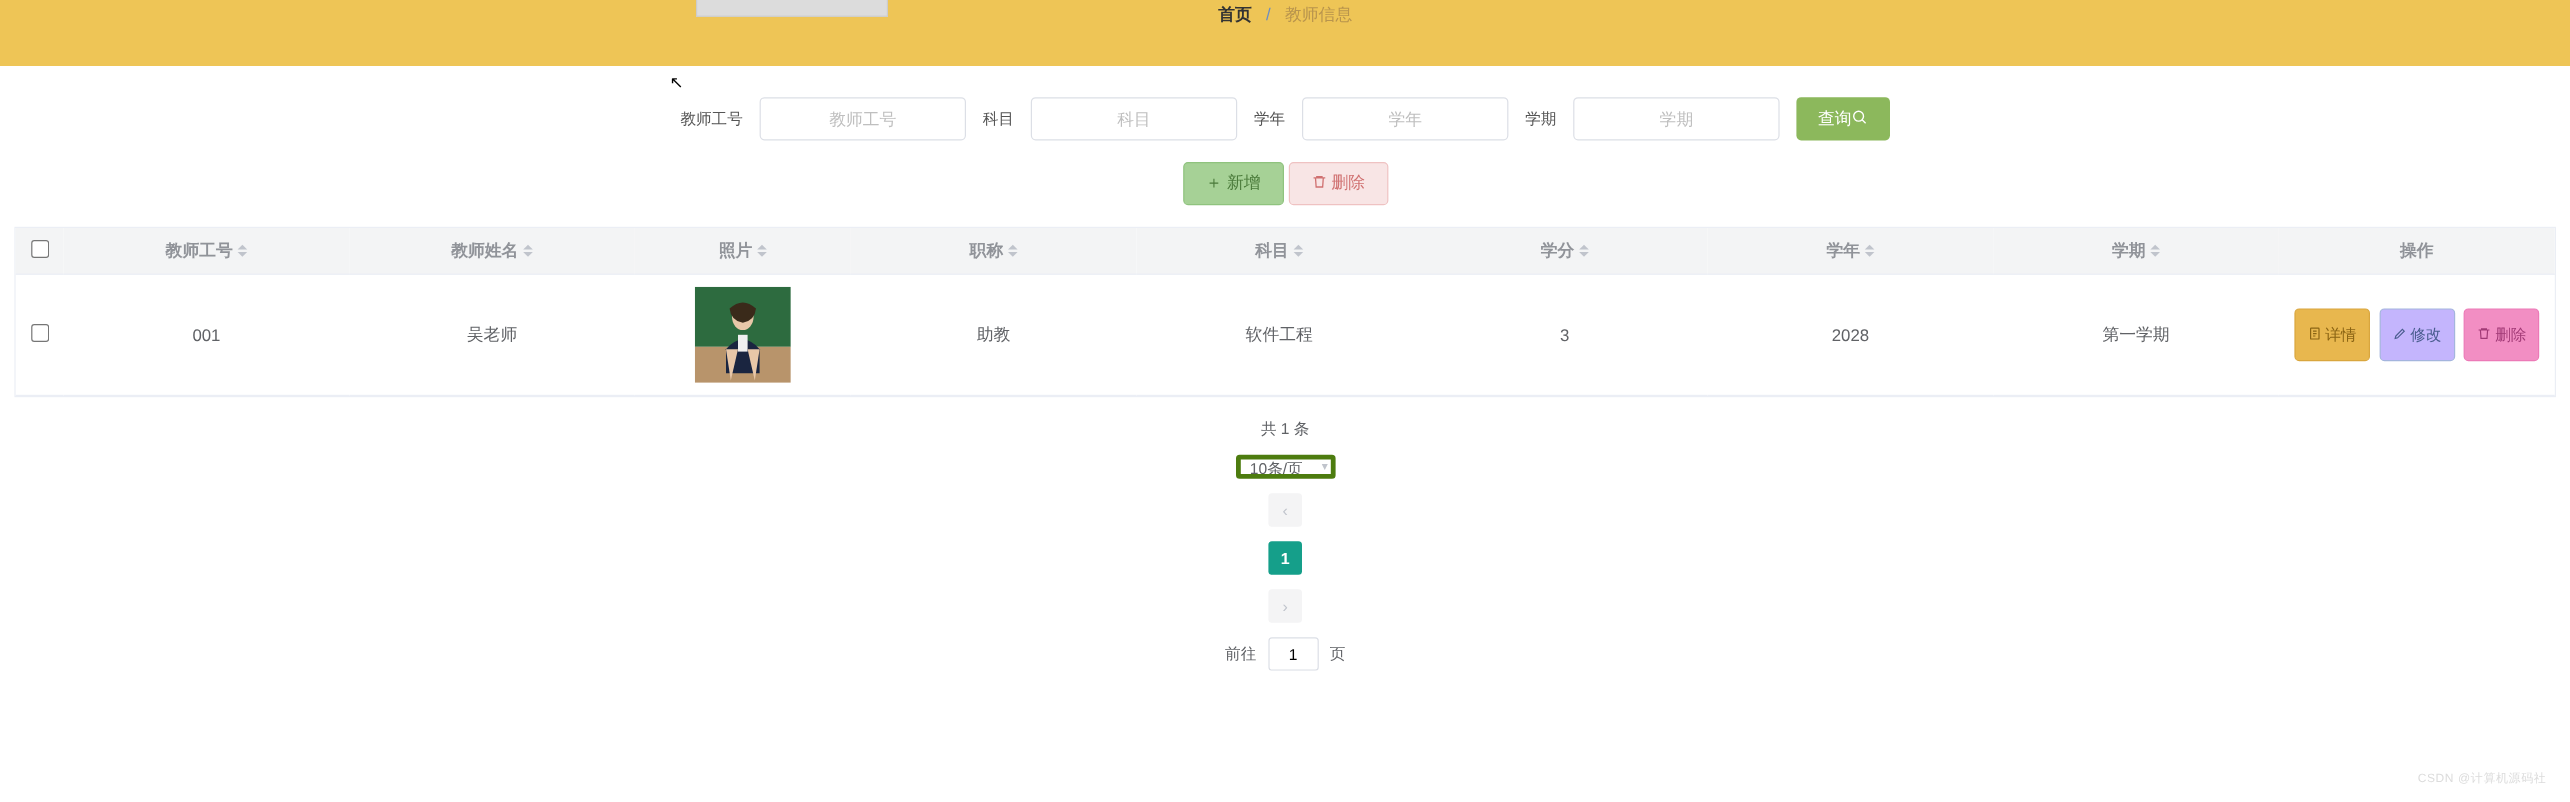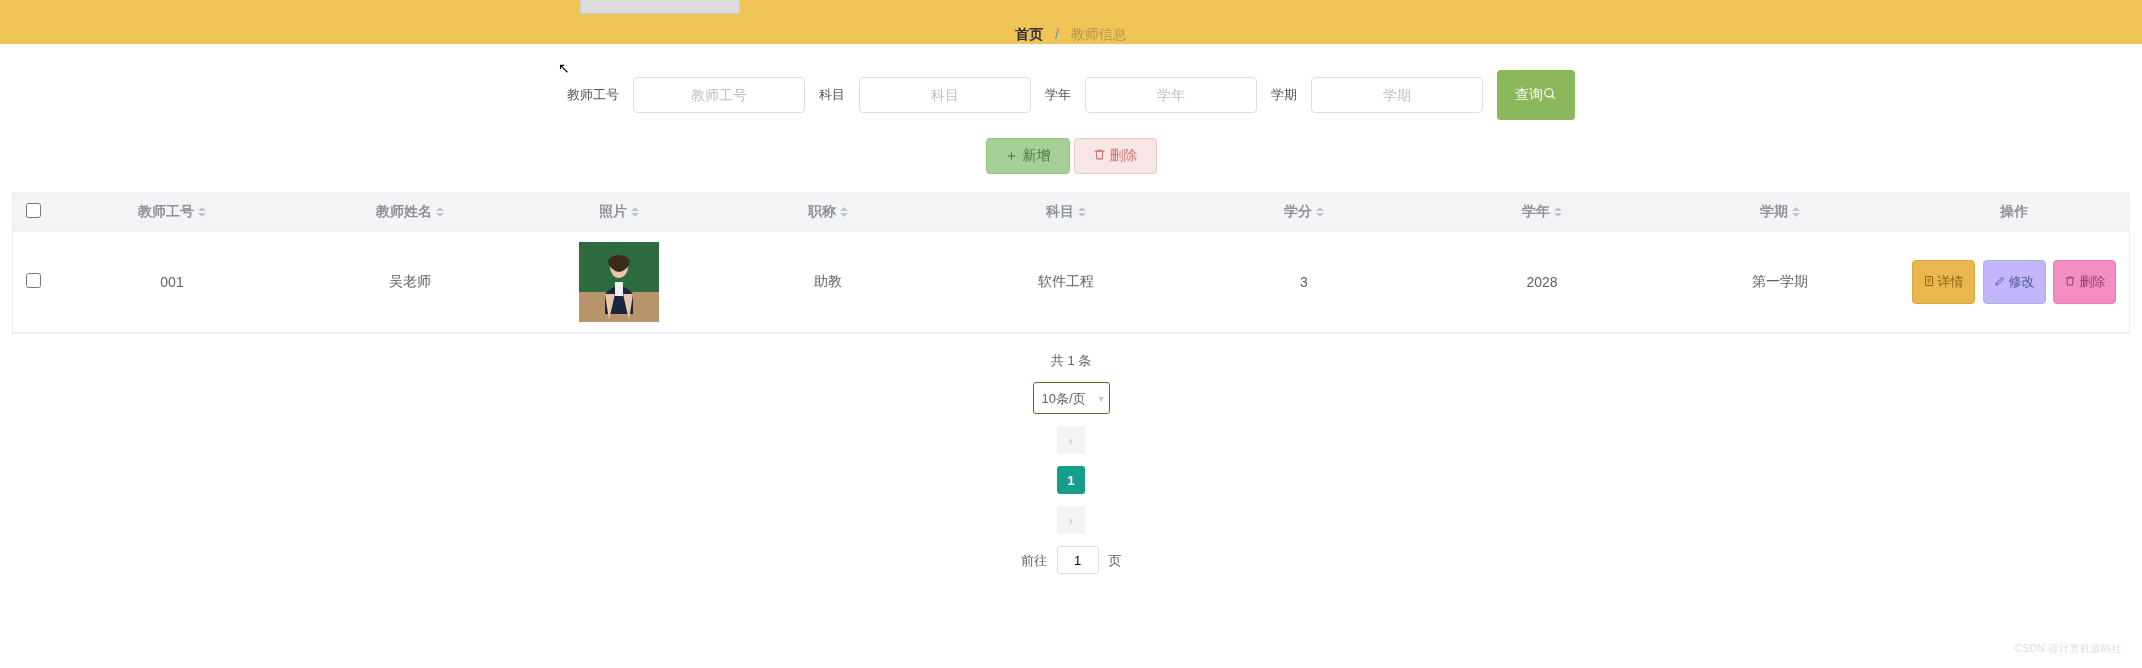--- a/index.html
+++ b/index.html
@@ -1,30 +1,30 @@
 <!DOCTYPE html>
 <html><head>
 <meta charset="utf-8">
 <style>
   * { box-sizing: border-box; margin: 0; padding: 0; }
   body { font-family: "Helvetica Neue", Helvetica, Arial, "Microsoft YaHei", sans-serif; font-size: 14px; color: #606266; background: #fff; }
 
   .top-bar-fragment { position: absolute; top: 0; left: 580px; width: 160px; height: 14px; background: #dcdcdc; border: 1px solid #ccc; border-top: none; }
 
-  .breadcrumb-band { background: #eec556; height: 44px; width: 100%; display: flex; align-items: flex-end; justify-content: center; padding-top: 28px; }
+  .breadcrumb-band { background: #eec556; height: 55px; width: 100%; display: flex; align-items: flex-start; justify-content: center; padding-top: 4px; }
   .breadcrumb { font-size: 14px; }
   .breadcrumb .home { font-weight: 700; color: #333; }
   .breadcrumb .sep { color: #6c8dc2; margin: 0 8px; }
   .breadcrumb .current { color: #b8944d; }
 
   .search-row { display: flex; align-items: center; justify-content: center; gap: 14px; margin-top: 26px; }
   .search-row .lbl { color: #555; font-size: 13px; }
   .search-row input[type=text] { height: 36px; width: 172px; border: 1px solid #dcdfe6; border-radius: 4px; text-align: center; font-size: 14px; color: #606266; }
   .search-row input[type=text]::placeholder { color: #bfbfbf; }
-  .btn-query { height: 50px; padding: 0 18px; background: #8cb85c; color: #fff; border: none; border-radius: 4px; cursor: pointer; font-size: 14px; display: inline-flex; align-items: center; gap: 0; justify-content: center; }
+  .btn-query { height: 36px; padding: 0 18px; background: #8cb85c; color: #fff; border: none; border-radius: 4px; cursor: pointer; font-size: 14px; display: inline-flex; align-items: center; gap: 0; justify-content: center; }
 
   .action-row { display: flex; justify-content: center; gap: 0; margin-top: 18px; }
   .btn-add { height: 36px; padding: 0 18px; background: #a6d196; color: #4a7a3a; border: 1px solid #8fc37e; border-radius: 4px; cursor: pointer; font-size: 14px; display: inline-flex; align-items: center; gap: 4px; margin-right: 4px;}
   .btn-del-top { height: 36px; padding: 0 18px; background: #f8e5e5; color: #d07070; border: 1px solid #efc2c2; border-radius: 4px; cursor: pointer; font-size: 14px; display: inline-flex; align-items: center; gap: 4px;}
 
   .cursor-arrow { position: absolute; top: 60px; left: 558px; font-size: 14px; color: #000; pointer-events: none; }
 
   .table-wrap { margin: 18px 12px 0 12px; border: 1px solid #ebeef5; }
   table { width: 100%; border-collapse: collapse; table-layout: fixed; }
   th, td { text-align: center; padding: 10px 4px; border-bottom: 1px solid #ebeef5; font-size: 14px; }
@@ -40,21 +40,21 @@
 
   .photo-cell svg { width: 80px; height: 80px; display: block; margin: 0 auto; }
 
   .btn-detail { background:#e8b74e; color:#8a6414; border:1px solid #d9a63e; }
   .btn-edit   { background:#c4b5fd; color:#4a5d8f; border:1px solid #a4b5dd; }
   .btn-delrow { background:#f28ec3; color:#a13a76; border:1px solid #ec7ab7; }
   .btn-detail, .btn-edit, .btn-delrow { height:44px; padding:0 10px; border-radius:4px; cursor:pointer; font-size:13px; display:inline-flex; align-items:center; gap:3px; margin:0 2px; }
 
   .pager { display:flex; align-items:center; justify-content:center; gap:12px; margin-top:18px; font-size:13px; color:#606266;flex-direction:column; }
   .pager .total { }
-  .pager select { height:32px; border:1px solid #4d7c0f; border-radius:3px; padding:0 22px 0 8px; font-size:13px; color:#606266; appearance:none; background:#fff; }
+  .pager select { height:20px; border:4px solid #4d7c0f; border-radius:3px; padding:0 22px 0 8px; font-size:13px; color:#606266; appearance:none; background:#fff; }
   .pager .sel-wrap { position:relative; }
   .pager .sel-wrap .caret { position:absolute; right:6px; top:50%; transform:translateY(-50%); pointer-events:none; color:#c0c4cc; font-size:10px;}
   .pager .nav-btn { width:28px; height:28px; background:#f4f4f5; border:none; border-radius:3px; color:#c0c4cc; cursor:pointer; }
   .pager .page-num { width:28px; height:28px; background:#159f8a; color:#fff; border:none; border-radius:3px; font-weight:600; cursor:pointer; }
   .pager .goto input { width:42px; height:28px; border:1px solid #dcdfe6; border-radius:3px; text-align:center; margin:0 6px; font-size:13px;}
 
   .watermark { position:fixed; right:20px; bottom:12px; font-size:10px; color:#dcdcdc; letter-spacing:0.5px; }
 </style>
 </head>
 <body>

